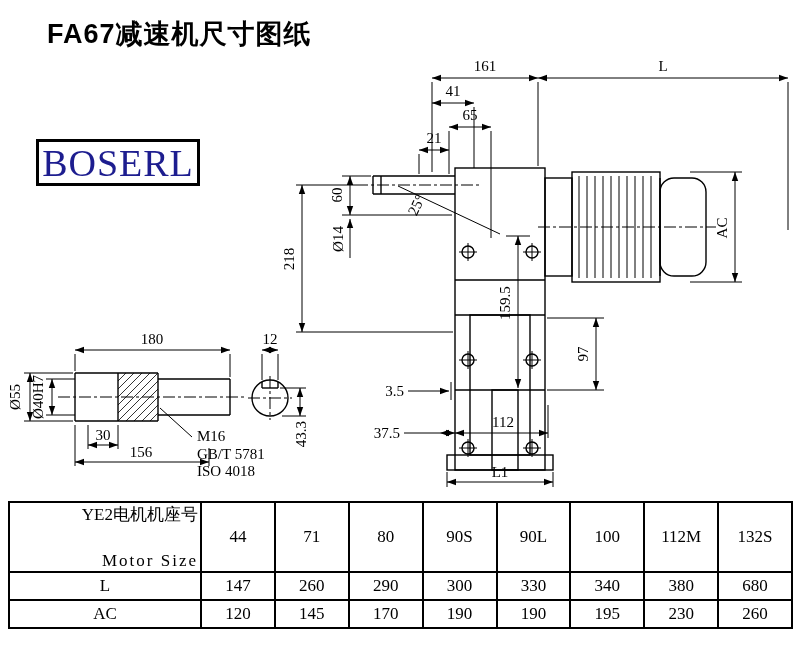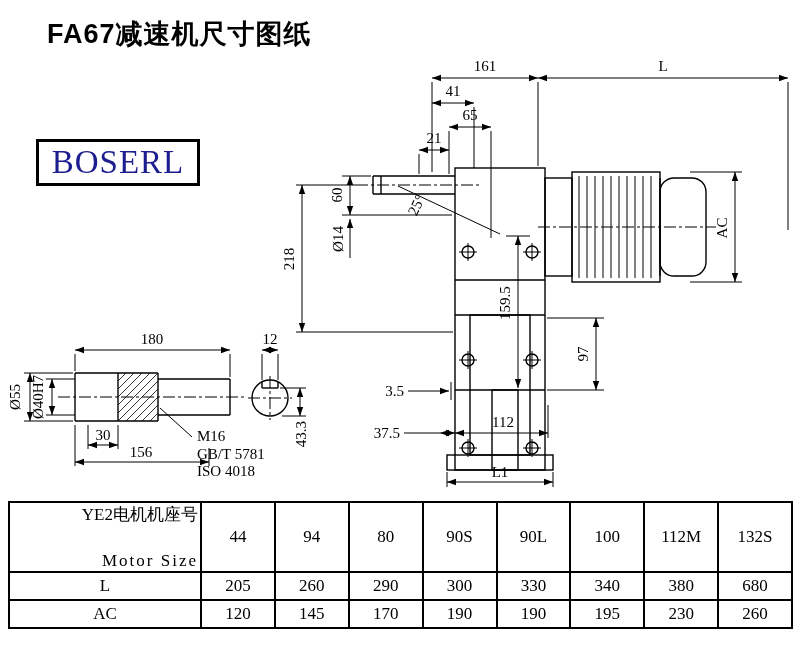--- a/index.html
+++ b/index.html
@@ -3,21 +3,21 @@
 <meta charset="utf-8">
 <style>
   * { margin:0; padding:0; box-sizing:border-box; }
   html,body { width:800px; height:646px; background:#fff; }
   body { font-family:"Liberation Serif", serif; color:#000; }
   .page { position:relative; width:800px; height:646px; background:#fff; overflow:hidden; }
   .title { position:absolute; left:47px; top:16px; font-family:"Liberation Sans", sans-serif;
            font-weight:bold; font-size:27px; letter-spacing:1px; color:#000; }
   .logo { position:absolute; left:36px; top:139px; width:164px; height:47px; border:3px solid #000;
           display:flex; align-items:center; justify-content:center;
-          font-family:"Liberation Serif", serif; font-size:33px; color:#1d1d8f; letter-spacing:1px; }
+          font-family:"Liberation Serif", serif; font-size:38px; color:#1d1d8f; letter-spacing:1px; }
   svg.drawing { position:absolute; left:0; top:0; }
   svg .s   { stroke:#000; stroke-width:1.4; fill:none; }
   svg .t   { stroke:#000; stroke-width:1; fill:none; }
   svg .cl  { stroke:#000; stroke-width:1; fill:none; stroke-dasharray:12 3 3 3; }
   svg .h   { stroke:#000; stroke-width:0.8; fill:none; }
   svg text { fill:#000; stroke:none; font-family:"Liberation Serif", serif; font-size:15px; text-anchor:middle; }
   svg text.st { text-anchor:start; }
   svg text.en { text-anchor:end; }
   table.dims { position:absolute; left:8px; top:501px; width:785px; border-collapse:collapse;
                table-layout:fixed; text-align:center; font-size:17px; }
@@ -254,31 +254,31 @@
         <col>
         <col>
       </colgroup>
     <tbody>
       <tr class="hdr">
         <td class="hd">
           <div>YE2电机机座号</div>
           <div class="l2">Motor Size</div>
         </td>
         <td>44</td>
-        <td>94</td>
+        <td>71</td>
         <td>80</td>
         <td>90S</td>
         <td>90L</td>
         <td>100</td>
         <td>112M</td>
         <td>132S</td>
       </tr>
       <tr>
         <td>L</td>
-        <td>205</td>
+        <td>147</td>
         <td>260</td>
         <td>290</td>
         <td>300</td>
         <td>330</td>
         <td>340</td>
         <td>380</td>
         <td>680</td>
       </tr>
       <tr>
         <td>AC</td>

